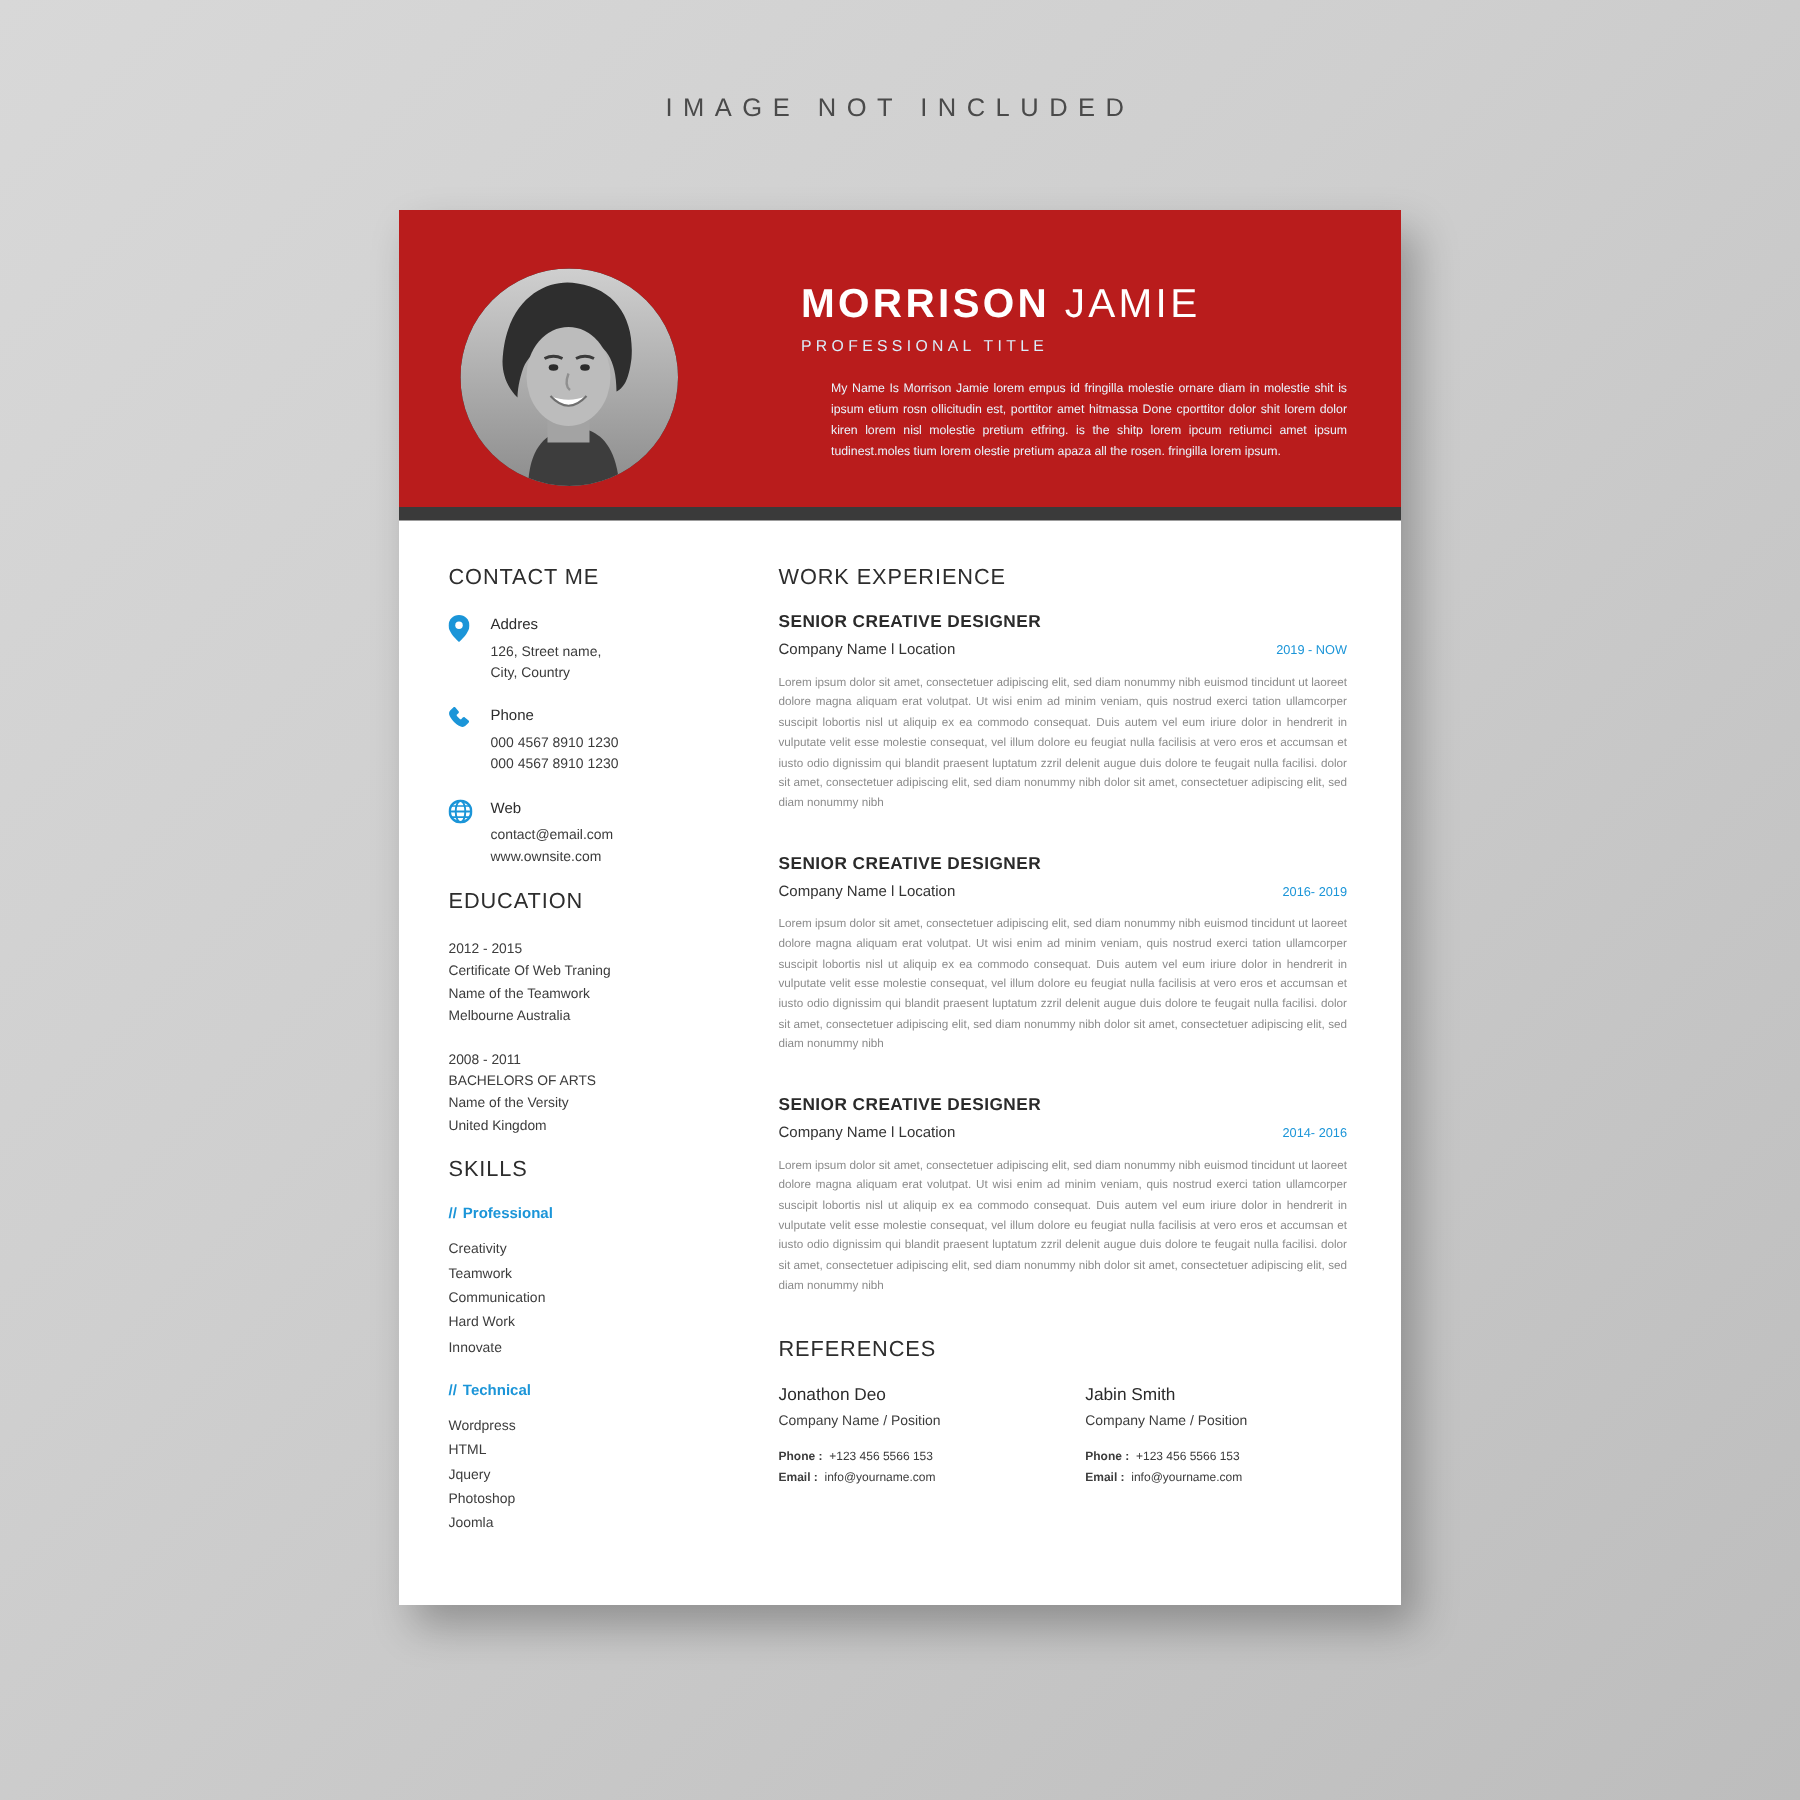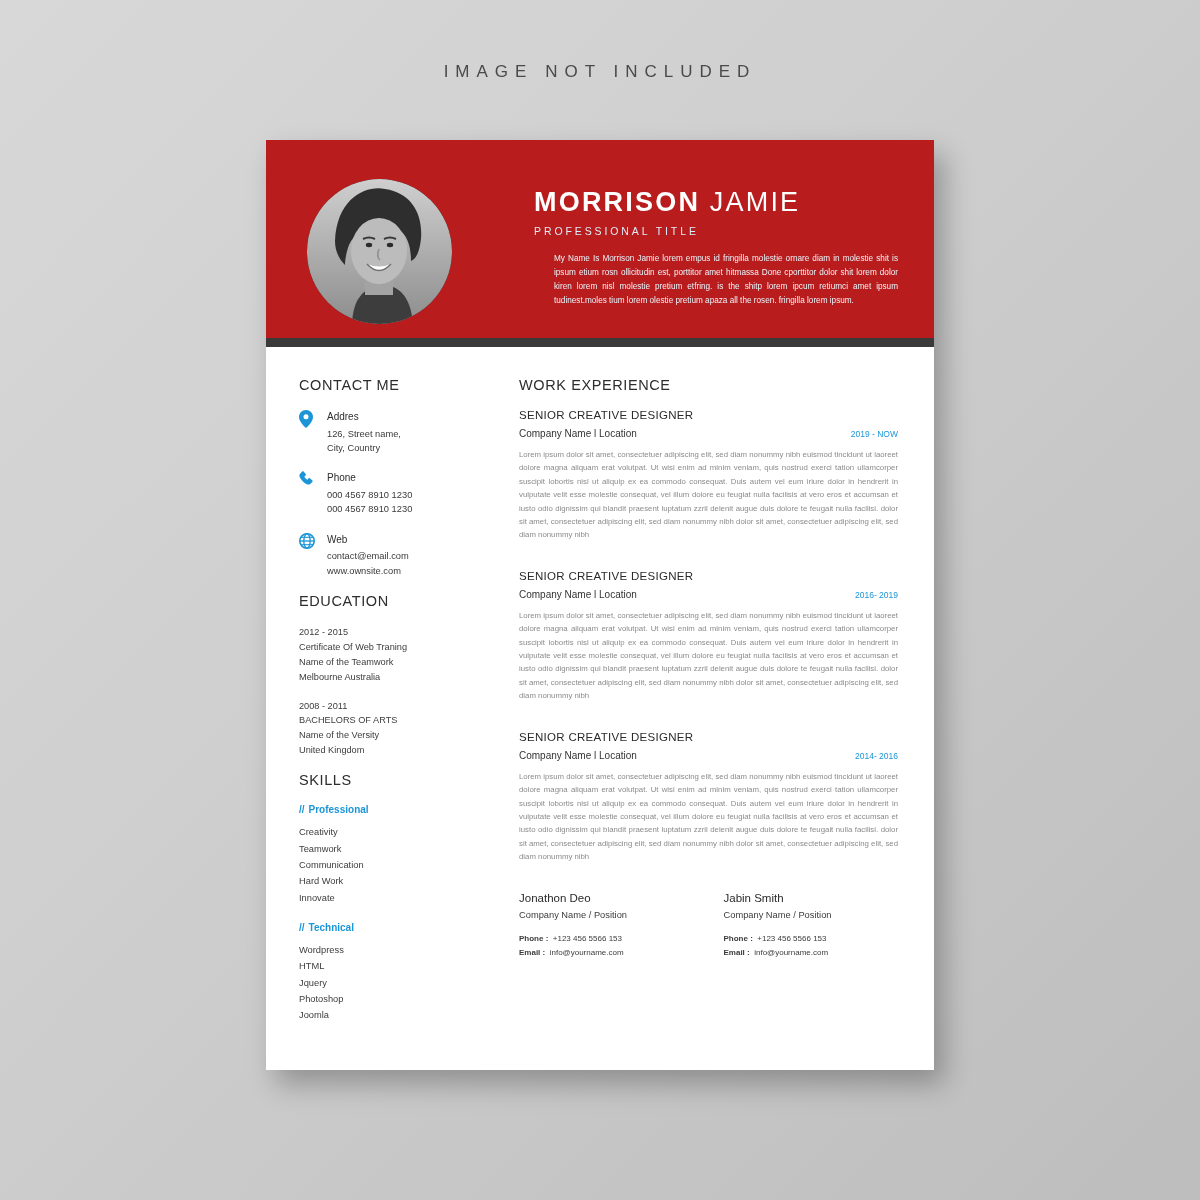--- a/index.html
+++ b/index.html
@@ -142,21 +142,21 @@
     margin: 6px 0 9px 0;
   }
   .skill-head .slash { margin-right: 4px; }
   .skill-item { font-size: 9.3px; color: #3c3c3c; line-height: 1.76; }
   .skills-gap { margin-top: 16px; }
 
   
   .job { margin-bottom: 28px; }
   .job-title {
     font-size: 11.5px;
-    font-weight: normal;
+    font-weight: bold;
     color: #2a2a2a;
     letter-spacing: 0.3px;
     margin-bottom: 7px;
   }
   .job-meta {
     display: flex;
     justify-content: space-between;
     align-items: baseline;
     margin-bottom: 9px;
   }
@@ -342,20 +342,21 @@
 
       <div class="job">
         <div class="job-title">SENIOR CREATIVE DESIGNER</div>
         <div class="job-meta">
           <span class="job-company">Company Name  l  Location</span>
           <span class="job-date">2014- 2016</span>
         </div>
         <div class="job-desc">Lorem ipsum dolor sit amet, consectetuer adipiscing elit, sed diam nonummy nibh euismod tincidunt ut laoreet dolore magna aliquam erat volutpat. Ut wisi enim ad minim veniam, quis nostrud exerci tation ullamcorper suscipit lobortis nisl ut aliquip ex ea commodo consequat. Duis autem vel eum iriure dolor in hendrerit in vulputate velit esse molestie consequat, vel illum dolore eu feugiat nulla facilisis at vero eros et accumsan et iusto odio dignissim qui blandit praesent luptatum zzril delenit augue duis dolore te feugait nulla facilisi. dolor sit amet, consectetuer adipiscing elit, sed diam nonummy nibh dolor sit amet, consectetuer adipiscing elit, sed diam nonummy nibh</div>
       </div>
 
+      <h2 class="sec">REFERENCES</h2>
 
       <div class="ref-wrap">
         <div class="ref">
           <div class="ref-name">Jonathon Deo</div>
           <div class="ref-pos">Company Name / Position</div>
           <div class="ref-line"><b>Phone :</b>&nbsp;&nbsp;<span>+123 456 5566 153</span></div>
           <div class="ref-line"><b>Email :</b>&nbsp;&nbsp;<span>info@yourname.com</span></div>
         </div>
         <div class="ref">
           <div class="ref-name">Jabin Smith</div>

